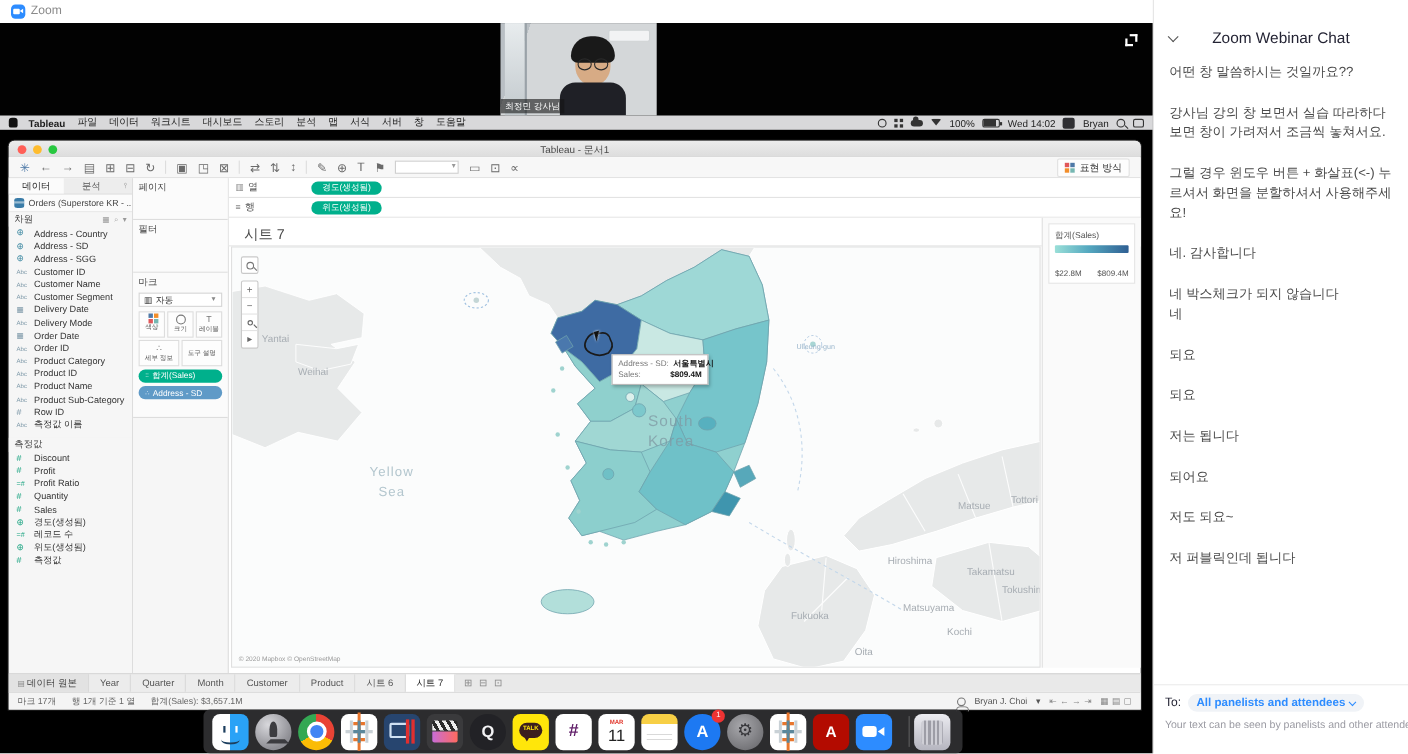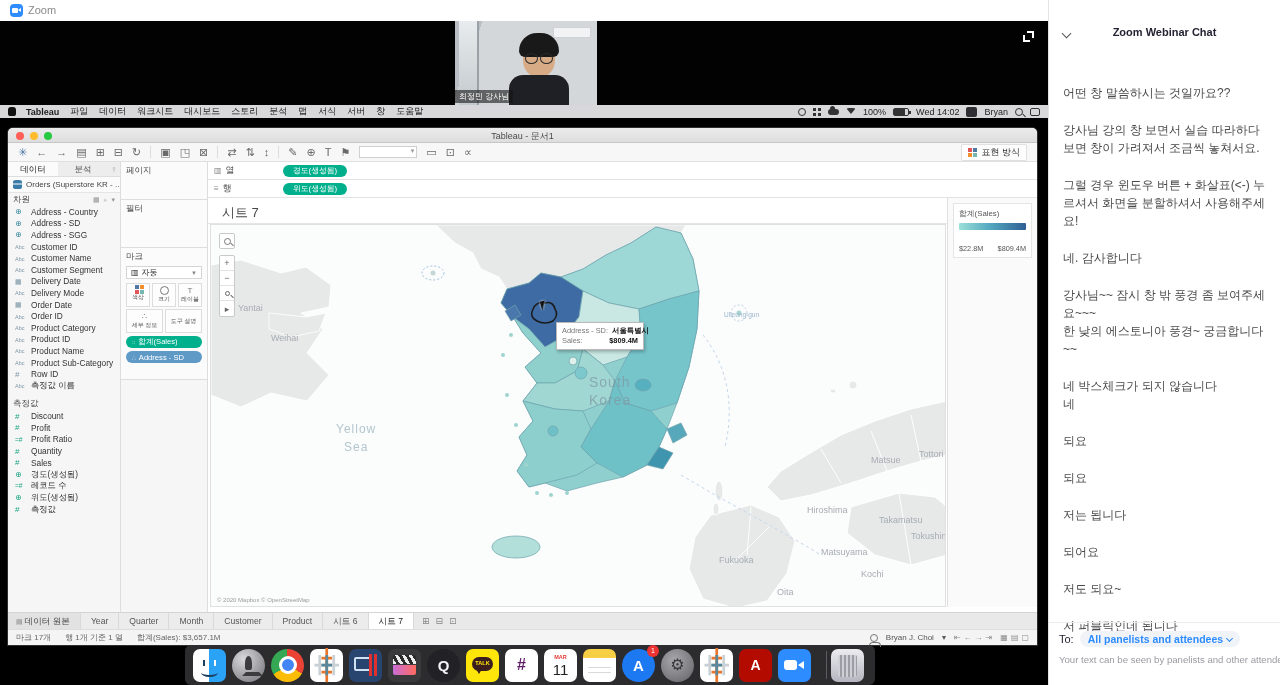--- a/index.html
+++ b/index.html
@@ -221,22 +221,22 @@
   .dicon.zoomapp{background:#2d8cff}
   .dicon.zoomapp::before{content:"";position:absolute;left:6px;top:11px;width:13px;height:10px;background:#fff;border-radius:3px}
   .dicon.zoomapp::after{content:"";position:absolute;left:20px;top:12px;border-top:4px solid transparent;border-bottom:4px solid transparent;border-right:6px solid #fff}
   .dicon.trash{background:linear-gradient(180deg,#ececf1,#b5b5bf);margin-left:14px}
   .dicon.trash::after{content:"";position:absolute;left:7px;top:6px;width:19px;height:22px;background:repeating-linear-gradient(90deg,#cfcfd6 0 2px,#9d9da6 2px 4px);border-radius:2px 2px 3px 3px}
 
   
   .chat{position:absolute;left:1048px;top:0;width:232px;height:685px;background:#fff;border-left:1px solid #e4e4e4}
   .chat-head{position:absolute;left:0;top:26px;width:100%;height:20px}
   .chev{position:absolute;left:14px;top:4px;width:7px;height:7px;border-right:1.6px solid #555;border-bottom:1.6px solid #555;transform:rotate(45deg)}
-  .chat-title{text-align:center;font-size:11px;font-weight:bold;color:#232333}
-  .msgs{position:absolute;left:14px;top:84px;width:206px}
+  .chat-title{text-align:center;font-size:14px;font-weight:normal;color:#232333}
+  .msgs{position:absolute;left:14px;top:56px;width:206px}
   .msg{font-size:12px;color:#4a4a4a;line-height:18px;margin-bottom:19px;white-space:pre-line}
   .chat-foot{position:absolute;left:0;top:622px;width:100%;border-top:1px solid #ececec;padding:8px 10px 0}
   .torow{display:flex;align-items:center;gap:6px}
   .tolabel{font-size:11px;color:#232333}
   .topill{display:flex;align-items:center;gap:4px;background:#f0f3f7;border-radius:8px;padding:2px 8px;font-size:10.5px;color:#2d8cff;font-weight:bold}
   .topill .car{width:5px;height:5px;border-right:1.4px solid #2d8cff;border-bottom:1.4px solid #2d8cff;transform:rotate(45deg);margin-top:-2px}
   .disclaimer{margin-top:7px;font-size:9.6px;color:#9a9aa2;white-space:nowrap}
 </style>
 </head>
 <body>
@@ -854,22 +854,20 @@
     <div class="chat-head">
       <span class="chev"></span>
       <div class="chat-title">Zoom Webinar Chat</div>
     </div>
     <div class="msgs">
 
     <div class="msg">어떤 창 말씀하시는 것일까요??</div>
         <div class="msg">강사님 강의 창 보면서 실습 따라하다보면 창이 가려져서 조금씩 놓쳐서요.</div>
         <div class="msg">그럴 경우 윈도우 버튼 + 화살표(&lt;-) 누르셔서 화면을 분할하셔서 사용해주세요!</div>
         <div class="msg">네. 감사합니다</div>
-        <div class="msg">강사님~~ 잠시 창 밖 풍경 좀 보여주세요~~~
-한 낮의 에스토니아 풍경~ 궁금합니다~~</div>
         <div class="msg">네 박스체크가 되지 않습니다
 네</div>
         <div class="msg">되요</div>
         <div class="msg">되요</div>
         <div class="msg">저는 됩니다</div>
         <div class="msg">되어요</div>
         <div class="msg">저도 되요~</div>
         <div class="msg">저 퍼블릭인데 됩니다</div>
       </div>
     <div class="chat-foot">

